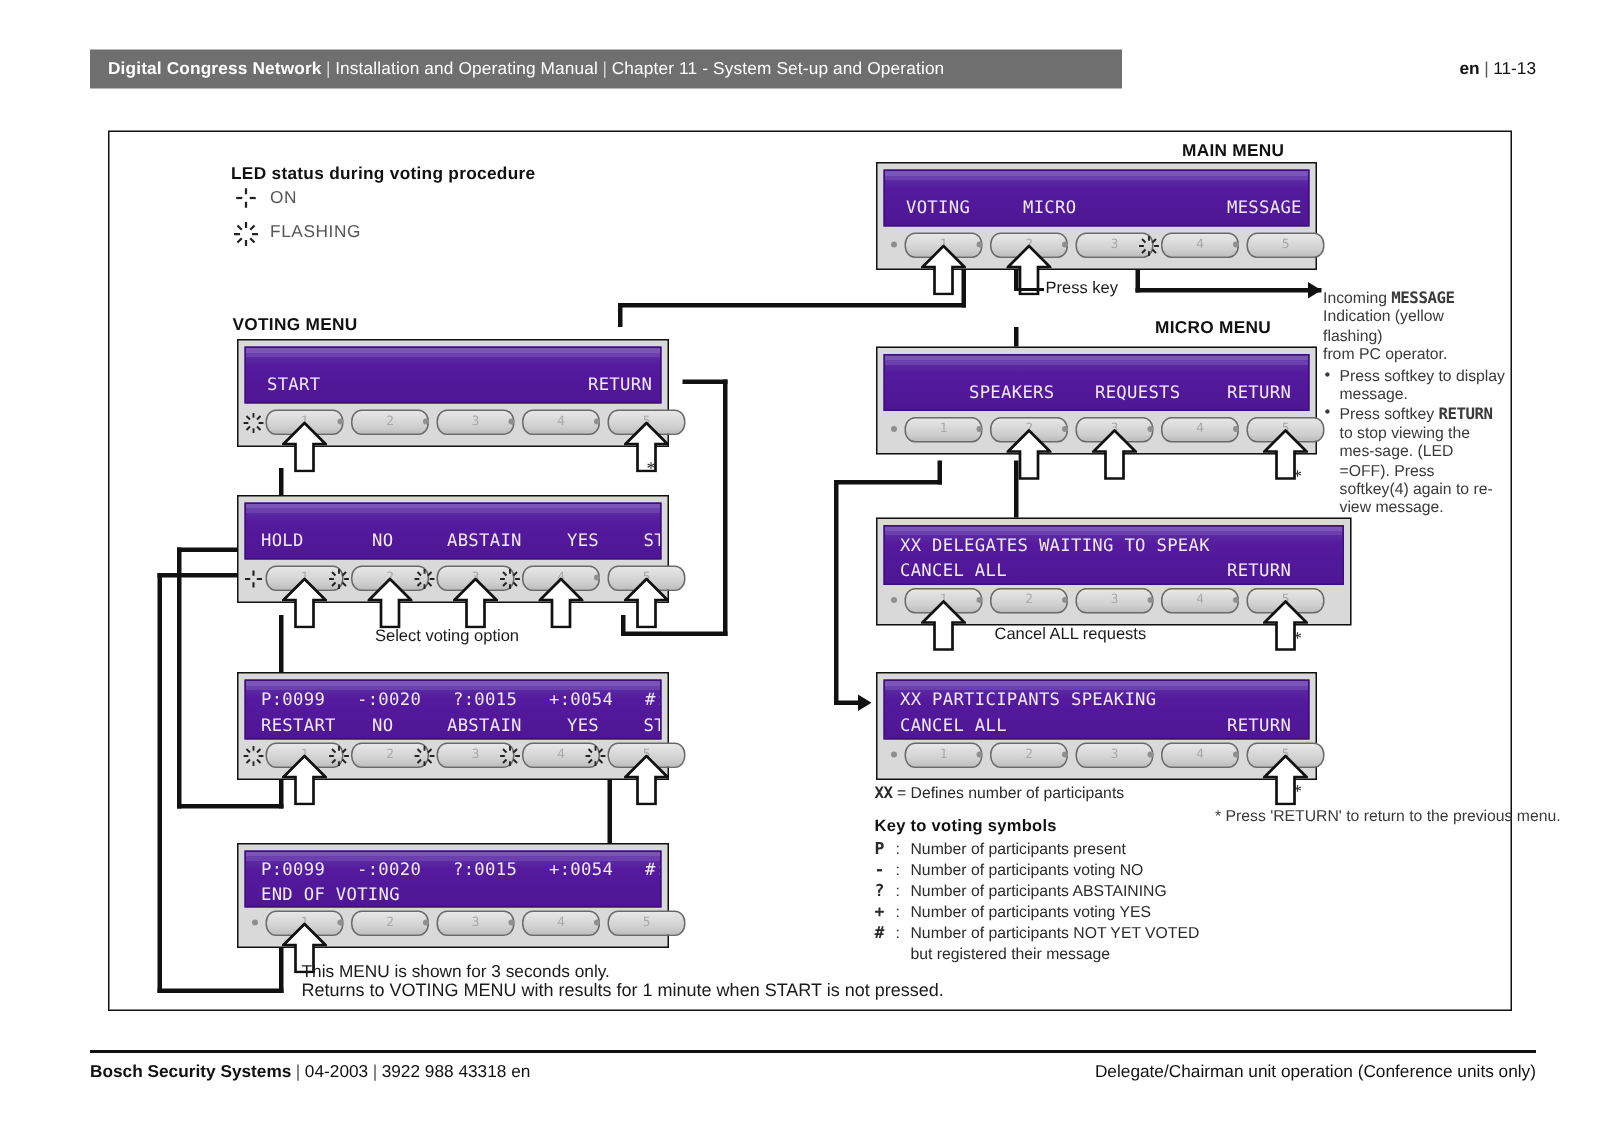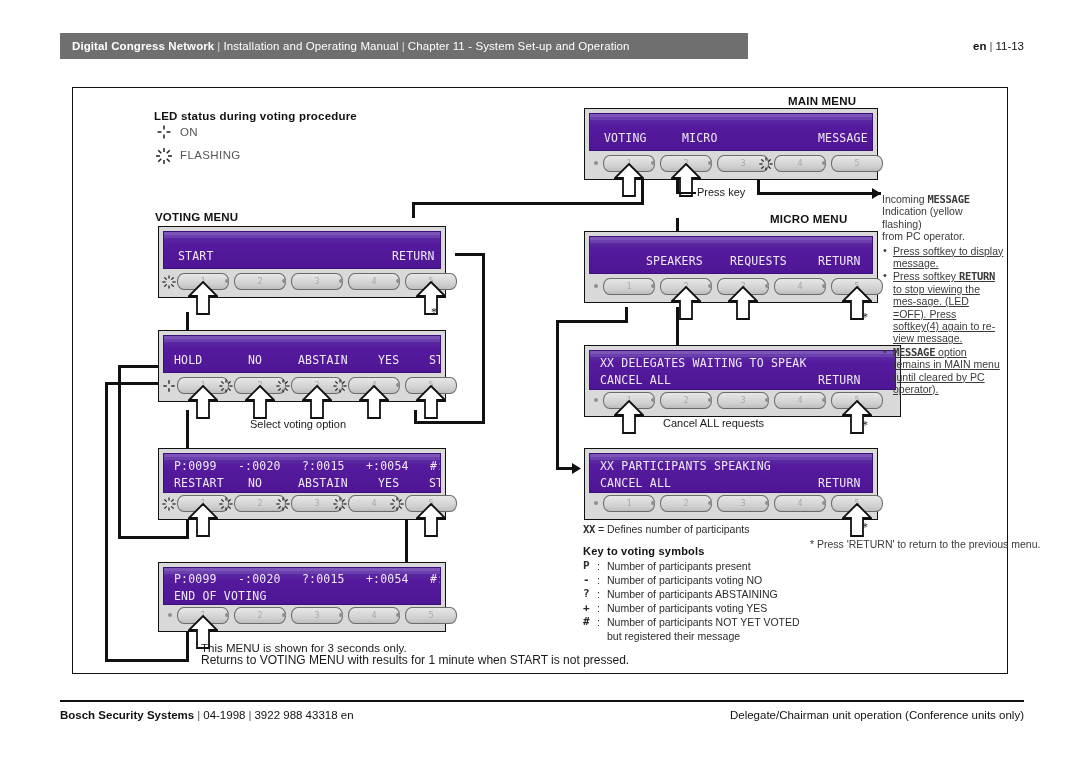--- a/index.html
+++ b/index.html
@@ -78,21 +78,21 @@
 
   .star{position:absolute;font-size:12px;color:#222;font-family:"Liberation Serif",serif;}
 
   
   .foot-rule{position:absolute;left:60px;top:700px;width:964px;height:2px;background:#111;}
   .foot-l{position:absolute;left:60px;top:709px;font-size:11.5px;color:#111;white-space:nowrap;}
   .foot-l b{font-weight:bold;}
   .foot-r{position:absolute;right:56px;top:709px;font-size:11.5px;color:#111;white-space:nowrap;}
 
   ul.bul{margin:0;padding:0;list-style:none;}
-  ul.bul li{position:relative;padding-left:11px;margin-bottom:1px;text-decoration:underline;}
+  ul.bul li{position:relative;padding-left:11px;margin-bottom:1px;}
   ul.bul li:before{content:"•";position:absolute;left:1px;top:-1px;font-size:11px;}
   .sym-tbl{border-collapse:collapse;font-size:10.5px;color:#2a2a2a;}
   .sym-tbl td{padding:0 0 1.5px 0;vertical-align:top;line-height:12.6px;}
   .sym-tbl td.s{font-family:"DejaVu Sans Mono",monospace;font-size:11px;width:14px;font-weight:bold;}
   .sym-tbl td.c{width:10px;}
 </style>
 </head>
 <body>
 
 <div class="page">
@@ -582,21 +582,20 @@
 
   <div class="t note" style="left:810px;top:538px;width:150px;">* Press 'RETURN' to return to the previous menu.</div>
 
   <div style="position:absolute;left:882px;top:193px;width:122px;" class="note">
     <div><span>Incoming </span><span class="lcdword">MESSAGE</span></div>
     <div>Indication (yellow flashing)</div>
     <div>from PC operator.</div>
     <ul class="bul" style="margin-top:2px;">
       <li>Press softkey to display message.</li>
       <li><span>Press softkey </span><span class="lcdword">RETURN</span><span> to stop viewing the mes-sage. (LED =OFF). Press softkey(4) again to re-view message.</span></li>
-      <li><span class="lcdword">MESSAGE</span><span> option remains in MAIN menu (until cleared by PC operator).</span></li>
     </ul>
   </div>
 
   <div class="t menu-title" style="left:583px;top:545px;font-size:11px;">Key to voting symbols</div>
   <table class="sym-tbl" style="position:absolute;left:583px;top:560px;">
     <tbody id="sym-body">
         <tr>
           <td class="s">P</td>
           <td class="c">:</td>
           <td>Number of participants present</td>
@@ -626,16 +625,16 @@
           <td></td>
           <td>but registered their message</td>
         </tr>
       </tbody>
   </table>
 
   <div class="t note-arial" style="left:201px;top:642px;font-size:11.5px;">This MENU is shown for 3 seconds only.</div>
   <div class="t note-arial" style="left:201px;top:654px;font-size:12px;">Returns to VOTING MENU with results for 1 minute when START is not pressed.</div>
 
   <div class="foot-rule"></div>
-  <div class="foot-l"><b>Bosch Security Systems</b><span class="hdr-sep" style="color:#555">|</span><span>04-1998</span><span class="hdr-sep" style="color:#555">|</span><span>3922 988 43318 en</span></div>
+  <div class="foot-l"><b>Bosch Security Systems</b><span class="hdr-sep" style="color:#555">|</span><span>04-2003</span><span class="hdr-sep" style="color:#555">|</span><span>3922 988 43318 en</span></div>
   <div class="foot-r">Delegate/Chairman unit operation (Conference units only)</div>
 
 </div>
 
 </body></html>

